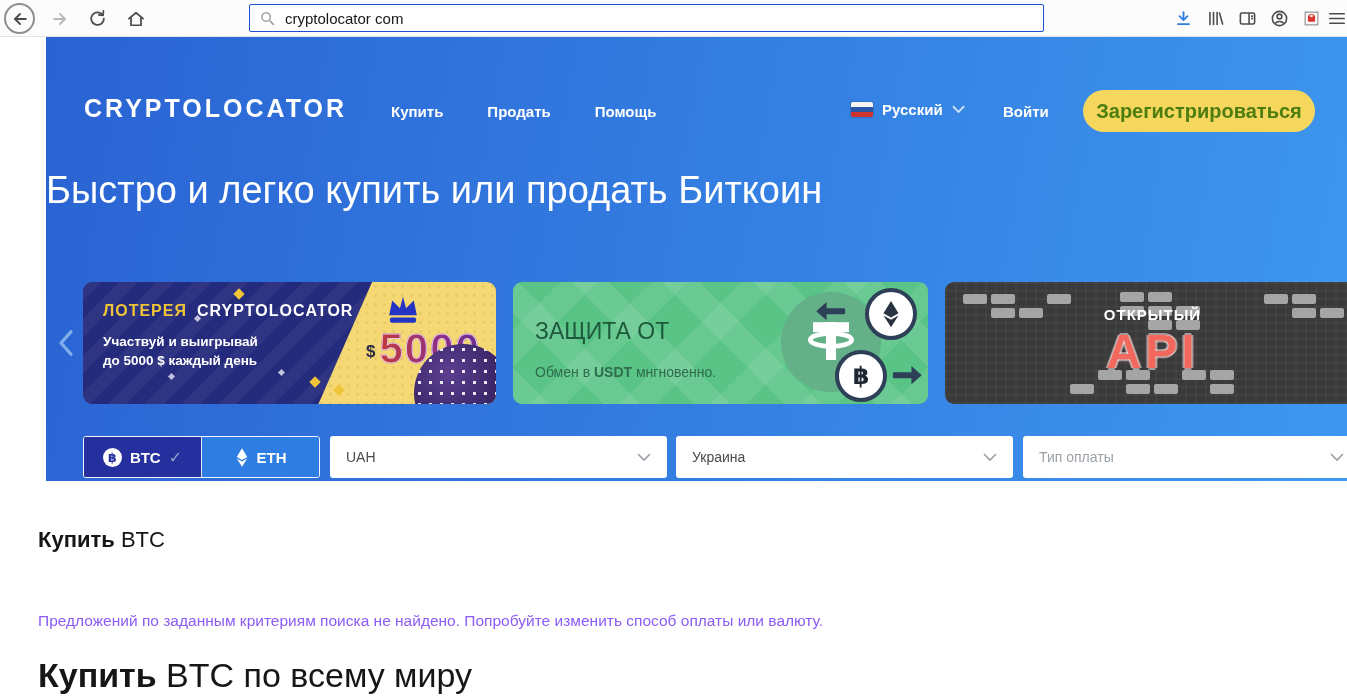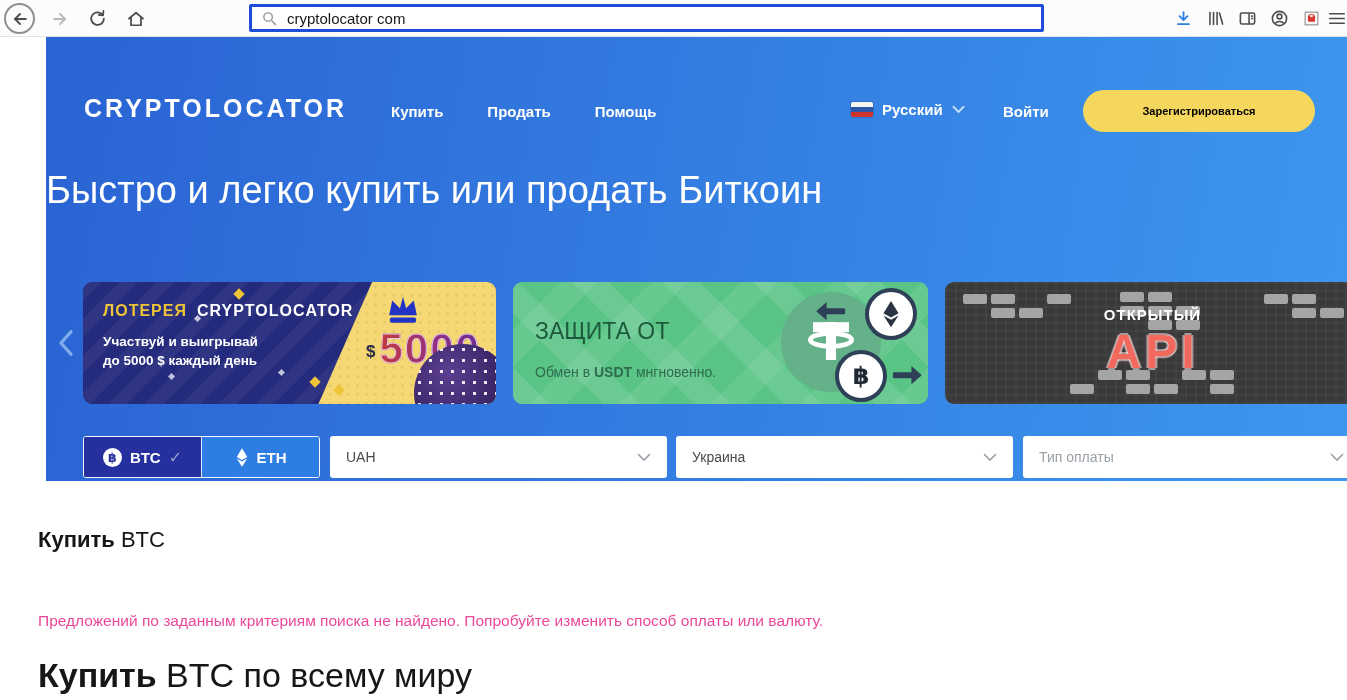--- a/index.html
+++ b/index.html
@@ -5,39 +5,39 @@
   * { margin:0; padding:0; box-sizing:border-box; }
   html,body { background:#fff; }
   body { font-family:"Liberation Sans","DejaVu Sans",sans-serif; }
   .screen { position:relative; width:1347px; height:700px; overflow:hidden; background:#fff; }
 
   
   .chrome { position:absolute; inset:0 0 auto 0; height:37px; background:#fcfcfc; border-bottom:1px solid #e3e3e3; z-index:5; }
   .tool-btn { position:absolute; top:3px; width:31px; height:31px; display:flex; align-items:center; justify-content:center; background:transparent; border:none; cursor:pointer; }
   .back { left:4px; border:2px solid #8f8f8f; border-radius:50%; }
   .fwd { left:44px; } .reload { left:82px; } .home { left:120px; }
-  .url-bar { position:absolute; left:249px; top:4px; width:795px; height:28px; background:#fff; border:3px solid #1d4ed8; border-radius:2px; display:flex; align-items:center; gap:9px; padding:0 9px; }
+  .url-bar { position:absolute; left:249px; top:4px; width:795px; height:28px; background:#fff; border:1px solid #1d4ed8; border-radius:2px; display:flex; align-items:center; gap:9px; padding:0 9px; }
   .url-text { font-size:15px; color:#171717; }
   .right-icons { position:absolute; right:0; top:3px; height:31px; display:flex; align-items:center; }
   .right-icons .tool-btn { position:static; width:32px; height:31px; }
   .dl { color:#2f7de1; }
 
   
   .site { position:absolute; top:37px; left:0; width:1347px; height:444px;
           background:linear-gradient(100deg, var(--bg-grad-start,#2a63d3) 0%, var(--bg-grad-end,#3e99f0) 100%);margin-left:46px; }
   .logo { position:absolute; left:38px; top:57px; color:#fff; font-size:25px; font-weight:800; letter-spacing:3px; cursor:pointer; }
   .nav { position:absolute; left:345px; top:66px; display:flex; gap:44px; }
   .nav a { color:#fff; font-weight:700; font-size:15px; text-decoration:none; cursor:pointer; }
   .lang { position:absolute; left:805px; top:64px; display:flex; align-items:center; gap:9px; color:#fff; font-weight:700; font-size:15px; cursor:pointer; }
   .flag { width:22px; height:15px; border-radius:2px; overflow:hidden; box-shadow:0 0 0 1px rgba(0,0,0,.12); }
   .flag i { display:block; height:5px; }
   .flag .w{background:#f5f5f5;} .flag .b{background:#2b55a7;} .flag .r{background:#d0342c;}
   .login { position:absolute; left:957px; top:66px; color:#fff; font-weight:700; font-size:15px; text-decoration:none; cursor:pointer; }
   .register { position:absolute; left:1037px; top:53px; width:232px; height:42px; border:none; border-radius:22px;
-              background:var(--register-yellow,#f6d75e); color:#000000; font-weight:700; font-size:11px; cursor:pointer;
+              background:var(--register-yellow,#f6d75e); color:#4d7c0f; font-weight:700; font-size:20px; cursor:pointer;
               font-family:inherit; }
   .hero-title { position:absolute; top:132px; left:0; width:100%; text-align:left; color:#fff; font-size:38px; font-weight:500; }
   .hero-sub { position:absolute; top:184px; left:0; width:100%; text-align:center; color:rgba(255,255,255,.95); font-size:16px; }
 
   .car-arrow { position:absolute; top:288px; width:30px; height:36px; background:transparent; border:none; cursor:pointer; display:flex; align-items:center; justify-content:center; }
   .car-prev { left:5px; } .car-next { left:1317px; }
 
   
   .banners { position:absolute; left:37px; top:245px; display:flex; gap:17px; }
   .banner { position:relative; height:122px; border-radius:9px; overflow:hidden; cursor:pointer;padding-left:12px; }
@@ -111,21 +111,21 @@
   .seg-check { color:#97a3c6; font-size:16px; font-weight:700; }
   .dropdown { position:absolute; top:0; width:337px; height:42px; background:#fff; border-radius:3px;
       display:flex; align-items:center; padding:0 16px; cursor:pointer; font-size:14px; color:#4a4a4a; }
   .dd-1 { left:284px; } .dd-2 { left:630px; } .dd-3 { left:977px; }
   .dd-3 .dd-value { color:#9aa0a6; }
   .dd-chev { margin-left:auto; }
 
   
   .results-h1 { position:absolute; left:38px; top:527px; font-size:22px; color:#161616; font-weight:400; }
   .results-h1 b, .results-h2 b { font-weight:800; }
-  .results-msg { position:absolute; left:38px; top:612px; font-size:15.5px; color:#ec4899; }
+  .results-msg { position:absolute; left:38px; top:612px; font-size:15.5px; color:#8b5cf6; }
   .results-h2 { position:absolute; left:38px; top:656px; font-size:34px; color:#161616; font-weight:400; }
 
   svg { display:block; }
 </style>
 </head>
 <body>
 
 <div class="screen">
 
   <div class="chrome">

